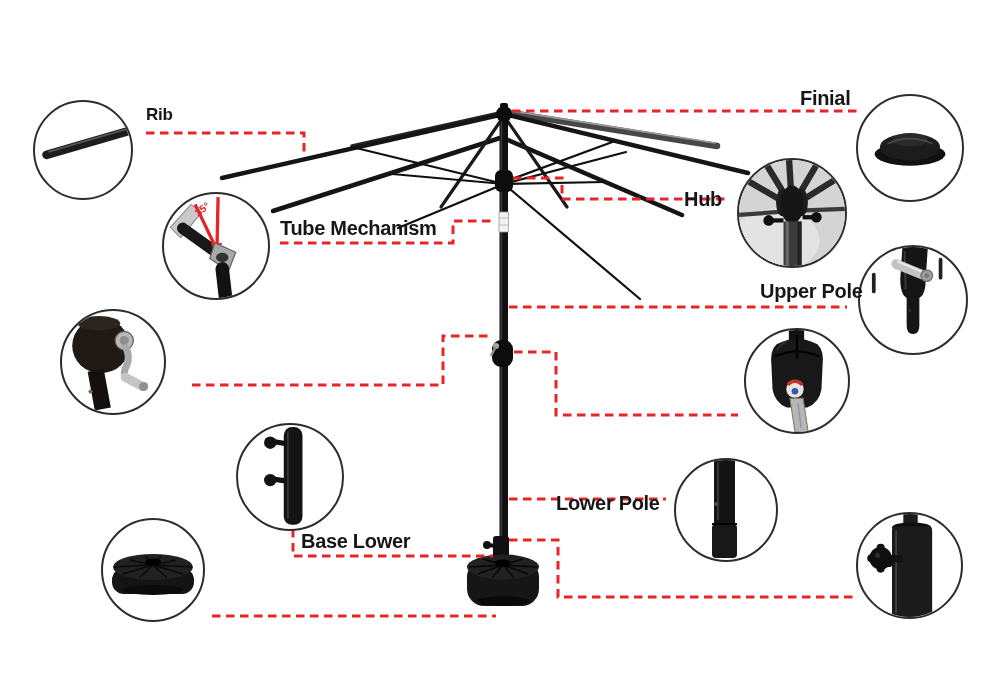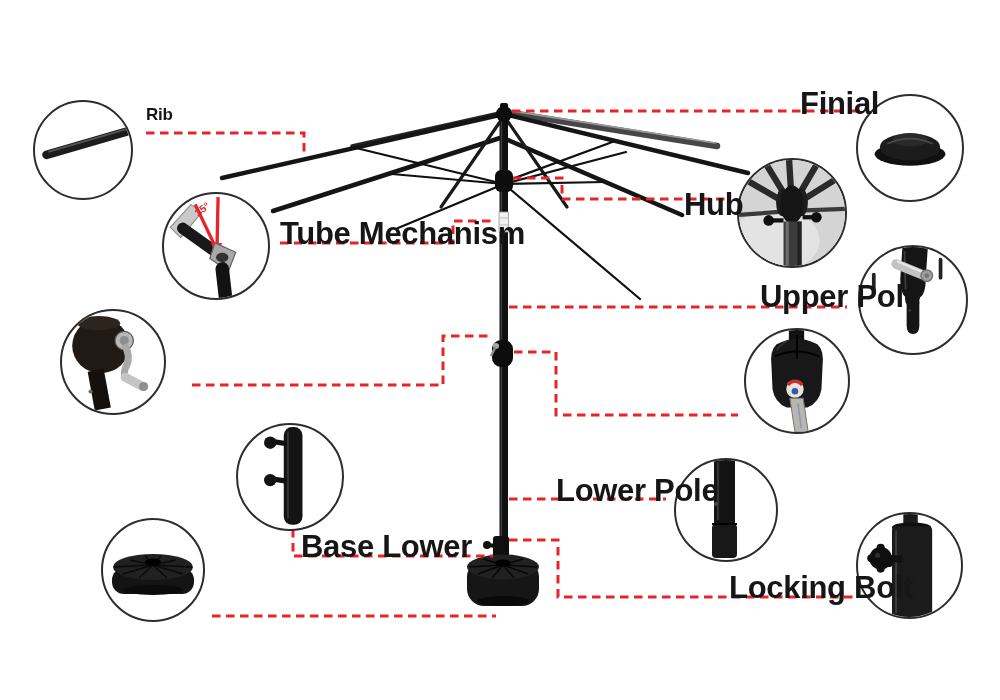--- a/index.html
+++ b/index.html
@@ -1,19 +1,19 @@
 <!DOCTYPE html>
 <html><head>
 <meta charset="utf-8">
 <style>
   html,body{margin:0;padding:0;background:#fff;}
   #stage{position:relative;width:1000px;height:700px;background:#fff;overflow:hidden;
          font-family:"Liberation Sans",sans-serif;}
   #frame-layer{position:absolute;left:0;top:0;width:1000px;height:700px;}
-  .part-label{position:absolute;font-weight:700;font-size:31px;line-height:1;
+  .part-label{position:absolute;font-weight:700;font-size:20px;line-height:1;
               color:#161616;white-space:pre;letter-spacing:-0.3px;}
   .part-label.lg{font-size:17px;}
   .callout{position:absolute;border-radius:50%;border:2px solid #2d2d2d;background:#fff;
            box-sizing:border-box;overflow:hidden;}
   .callout svg{display:block;width:100%;height:100%;}
 </style>
 </head>
 <body>
 
 <div id="stage">
@@ -261,17 +261,16 @@
       </g>
       <ellipse cx="50" cy="42" rx="8" ry="3.5" fill="#000"></ellipse>
     </svg>
   </div>
 
   <span class="part-label lg" style="left:146px;top:106px">Rib</span>
   <span class="part-label" style="left:800px;top:88px">Finial</span>
   <span class="part-label" style="left:684px;top:189px">Hub</span>
   <span class="part-label" style="left:280px;top:218px">Tube Mechanism</span>
   <span class="part-label" style="left:760px;top:281px">Upper Pole</span>
-  <span class="part-label" style="left:556px;top:475px">Lower Pole</span>
+  <span class="part-label" style="left:556px;top:493px">Lower Pole</span>
   <span class="part-label" style="left:301px;top:531px">Base Lower</span>
-  <span class="part-label" style="left:729px;top:572px">Locking Bolt</span>
 
 </div>
 
 </body></html>

